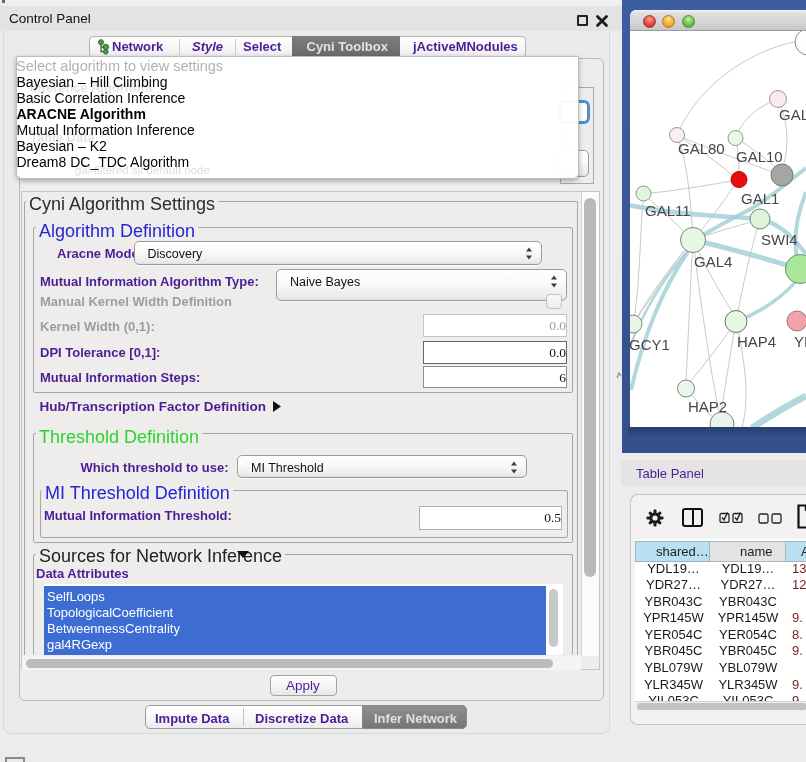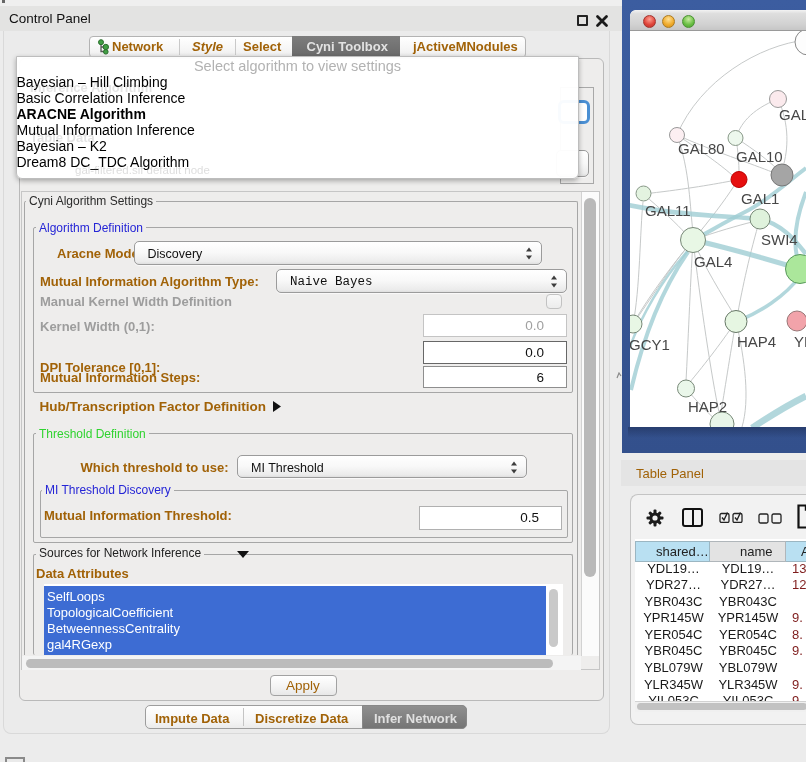--- a/index.html
+++ b/index.html
@@ -1,34 +1,34 @@
 <!DOCTYPE html>
 <html><head>
 <meta charset="utf-8">
 <style>
   * { margin:0; padding:0; box-sizing:border-box; }
   html,body { width:806px; height:762px; overflow:hidden; }
   body { font-family:"Liberation Sans", sans-serif; background:#ececec; position:relative; }
   .abs { position:absolute; }
-  .lbl { font-size:13px; color:#a16207; white-space:nowrap; }
+  .lbl { font-size:13px; color:#4c1d95; white-space:nowrap; }
   .b { font-weight:bold; }
   .gray { color:#9d9d9d; }
   .combo {
     position:absolute; border:1px solid #9b9b9b; border-radius:5px;
     background:linear-gradient(#ffffff, #f8f8f8 50%, #ebebeb 90%, #dedede);
     box-shadow:0 1px 1px rgba(255,255,255,0.7);
   }
   .combo .ctext { position:absolute; left:13px; top:4.5px; font-size:12.5px; color:#111; }
   .combo .arr { position:absolute; right:8px; top:4px; width:8px; }
   .field {
     position:absolute; background:#fff; font-size:13.5px; color:#111;
-    text-align:right; padding-right:22px; line-height:21px;
+    text-align:right; padding-right:0; line-height:21px;font-family:Liberation Serif, serif;
   }
   .gbox { position:absolute; border:1px solid #a6a6a6; border-radius:2px; }
-  .gtitle { position:absolute; top:-9px; font-size:12px; background:#eeedec; padding:0 3px; white-space:nowrap; }
+  .gtitle { position:absolute; top:-9px; font-size:18px; background:#eeedec; padding:0 3px; white-space:nowrap; }
 </style>
 </head>
 <body>
 
 <div class="abs" style="left:0;top:0;width:806px;height:6px;background:#efefef;"></div>
 <div class="abs" style="left:2px;top:0;width:3px;height:3px;background:#666;"></div>
 
 <div class="abs" style="left:0;top:6px;width:622px;height:25px;background:#e3e3e2;"></div>
 <div class="abs" style="left:9px;top:11px;font-size:13.5px;color:#111;white-space:nowrap;">Control Panel</div>
 
@@ -71,53 +71,53 @@
 
 <div class="abs lbl b" style="left:37px;top:246px;margin-left:20px;">Aracne Mode:</div>
 <div class="combo" style="left:133.5px;top:241px;width:408px;height:24px;">
   <span class="ctext">Discovery</span>
   <svg class="arr" width="8" height="15" viewBox="0 0 8 15">
       <path d="M4 1.5 L7 5.5 L1 5.5 Z" fill="#3c3c3c"></path>
       <path d="M4 13.5 L1 9.5 L7 9.5 Z" fill="#3c3c3c"></path>
     </svg>
 </div>
 <div class="abs lbl b" style="left:40px;top:274px;">Mutual Information Algorithm Type:</div>
-<div class="combo" style="left:276px;top:269px;width:291px;height:24px;font-family:Liberation Mono, monospace;">
+<div class="combo" style="left:276px;top:269px;width:291px;height:32px;">
   <span class="ctext">Naive Bayes</span>
   <svg class="arr" width="8" height="15" viewBox="0 0 8 15">
       <path d="M4 1.5 L7 5.5 L1 5.5 Z" fill="#3c3c3c"></path>
       <path d="M4 13.5 L1 9.5 L7 9.5 Z" fill="#3c3c3c"></path>
     </svg>
 </div>
 <div class="abs lbl b gray" style="left:40px;top:294px;">Manual Kernel Width Definition</div>
 <div class="abs" style="left:546px;top:294px;width:16px;height:15px;border:1px solid #c2c2c2;border-radius:4px;background:linear-gradient(#f8f8f8,#ececec);"></div>
 <div class="abs lbl b gray" style="left:40px;top:319px;">Kernel Width (0,1):</div>
 <div class="field" style="left:423px;top:314px;width:144px;height:23px;border:1px solid #c4c4c4;color:#a0a0a0;">0.0</div>
-<div class="abs lbl b" style="left:40px;top:360px;">DPI Tolerance [0,1]:</div>
+<div class="abs lbl b" style="left:40px;top:345px;">DPI Tolerance [0,1]:</div>
 <div class="field" style="left:423px;top:341px;width:144px;height:23px;border:1px solid #676767;">0.0</div>
 <div class="abs lbl b" style="left:40px;top:370px;">Mutual Information Steps:</div>
 <div class="field" style="left:423px;top:366px;width:144px;height:22px;border:1px solid #8e8e8e;">6</div>
 
 <div class="abs lbl b" style="left:39.5px;top:399px;font-size:13.5px;">Hub/Transcription Factor Definition</div>
 <svg class="abs" style="left:272px;top:400px;" width="10" height="13" viewBox="0 0 10 13">
     <path d="M1 1 L9 6.5 L1 12 Z" fill="#111"></path>
   </svg>
 
 <div class="gbox" style="left:33px;top:433px;width:540px;height:110px;"></div>
 <div class="gtitle" style="left:36px;top:426.5px;color:#2fd32f;">Threshold Definition</div>
 <div class="abs lbl b" style="left:80.5px;top:460px;">Which threshold to use:</div>
 <div class="combo" style="left:237px;top:455px;width:290px;height:23px;">
   <span class="ctext">MI Threshold</span>
   <svg class="arr" width="8" height="15" viewBox="0 0 8 15">
       <path d="M4 1.5 L7 5.5 L1 5.5 Z" fill="#3c3c3c"></path>
       <path d="M4 13.5 L1 9.5 L7 9.5 Z" fill="#3c3c3c"></path>
     </svg>
 </div>
 <div class="gbox" style="left:40px;top:490px;width:528px;height:48px;"></div>
-<div class="gtitle" style="left:42px;top:482.5px;color:#2525d6;">MI Threshold Discovery</div>
+<div class="gtitle" style="left:42px;top:482.5px;color:#2525d6;">MI Threshold Definition</div>
 <div class="abs lbl b" style="left:44px;top:508px;">Mutual Information Threshold:</div>
 <div class="field" style="left:419px;top:506px;width:143px;height:24px;border:1px solid #b0b0b0;line-height:22px;">0.5</div>
 
 <div class="gbox" style="left:33px;top:554px;width:540px;height:101px;border-bottom:none;"></div>
 <div class="gtitle" style="left:36px;top:546px;color:#222;">Sources for Network Inference</div>
 <svg class="abs" style="left:236px;top:550px;" width="14" height="9" viewBox="0 0 14 9">
     <path d="M1 1 L13 1 L7 8 Z" fill="#111"></path>
   </svg>
 <div class="abs lbl b" style="left:36px;top:566px;">Data Attributes</div>
 <div class="abs" style="left:44px;top:584px;width:519px;height:71px;background:#fff;"></div>
@@ -141,21 +141,21 @@
 <div class="abs lbl b" style="left:255px;top:711px;">Discretize Data</div>
 <div class="abs lbl b" style="left:374px;top:711px;color:#e0e0e0;">Infer Network</div>
 
 <div class="abs" style="left:5px;top:757px;width:20px;height:10px;border:2px solid #8a8a8a;background:#eaeaea;"></div>
 
 <svg class="abs" style="left:616px;top:372px;" width="6" height="7" viewBox="0 0 6 7">
     <path d="M1 6 L3 1 L5 4" stroke="#8a8a8a" stroke-width="1.2" fill="none"></path>
   </svg>
 
 <div class="abs" style="left:16px;top:56px;width:563px;height:123px;background:rgba(255,255,255,0.965);border:1px solid #bdbdbd;border-radius:0 0 6px 6px;box-shadow:0 2px 5px rgba(0,0,0,0.3);"></div>
-<div class="abs" style="left:16px;top:58px;width:563px;text-align:center;font-size:14.5px;color:#b2b2b2;">Select algorithm to view settings</div>
+<div class="abs" style="left:16px;top:58px;width:563px;text-align:left;font-size:14.5px;color:#b2b2b2;">Select algorithm to view settings</div>
 <div class="abs" style="left:16.5px;top:74px;font-size:14px;color:#000;line-height:16.05px;">
 Bayesian – Hill Climbing<br>
 Basic Correlation Inference<br>
 <span class="b">ARACNE Algorithm</span><br>
 Mutual Information Inference<br>
 Bayesian – K2<br>
 Dream8 DC_TDC Algorithm
 </div>
 
 <div class="abs lbl b" style="left:30px;top:80px;color:rgba(90,90,90,0.16);">Inference Algorithm</div>

